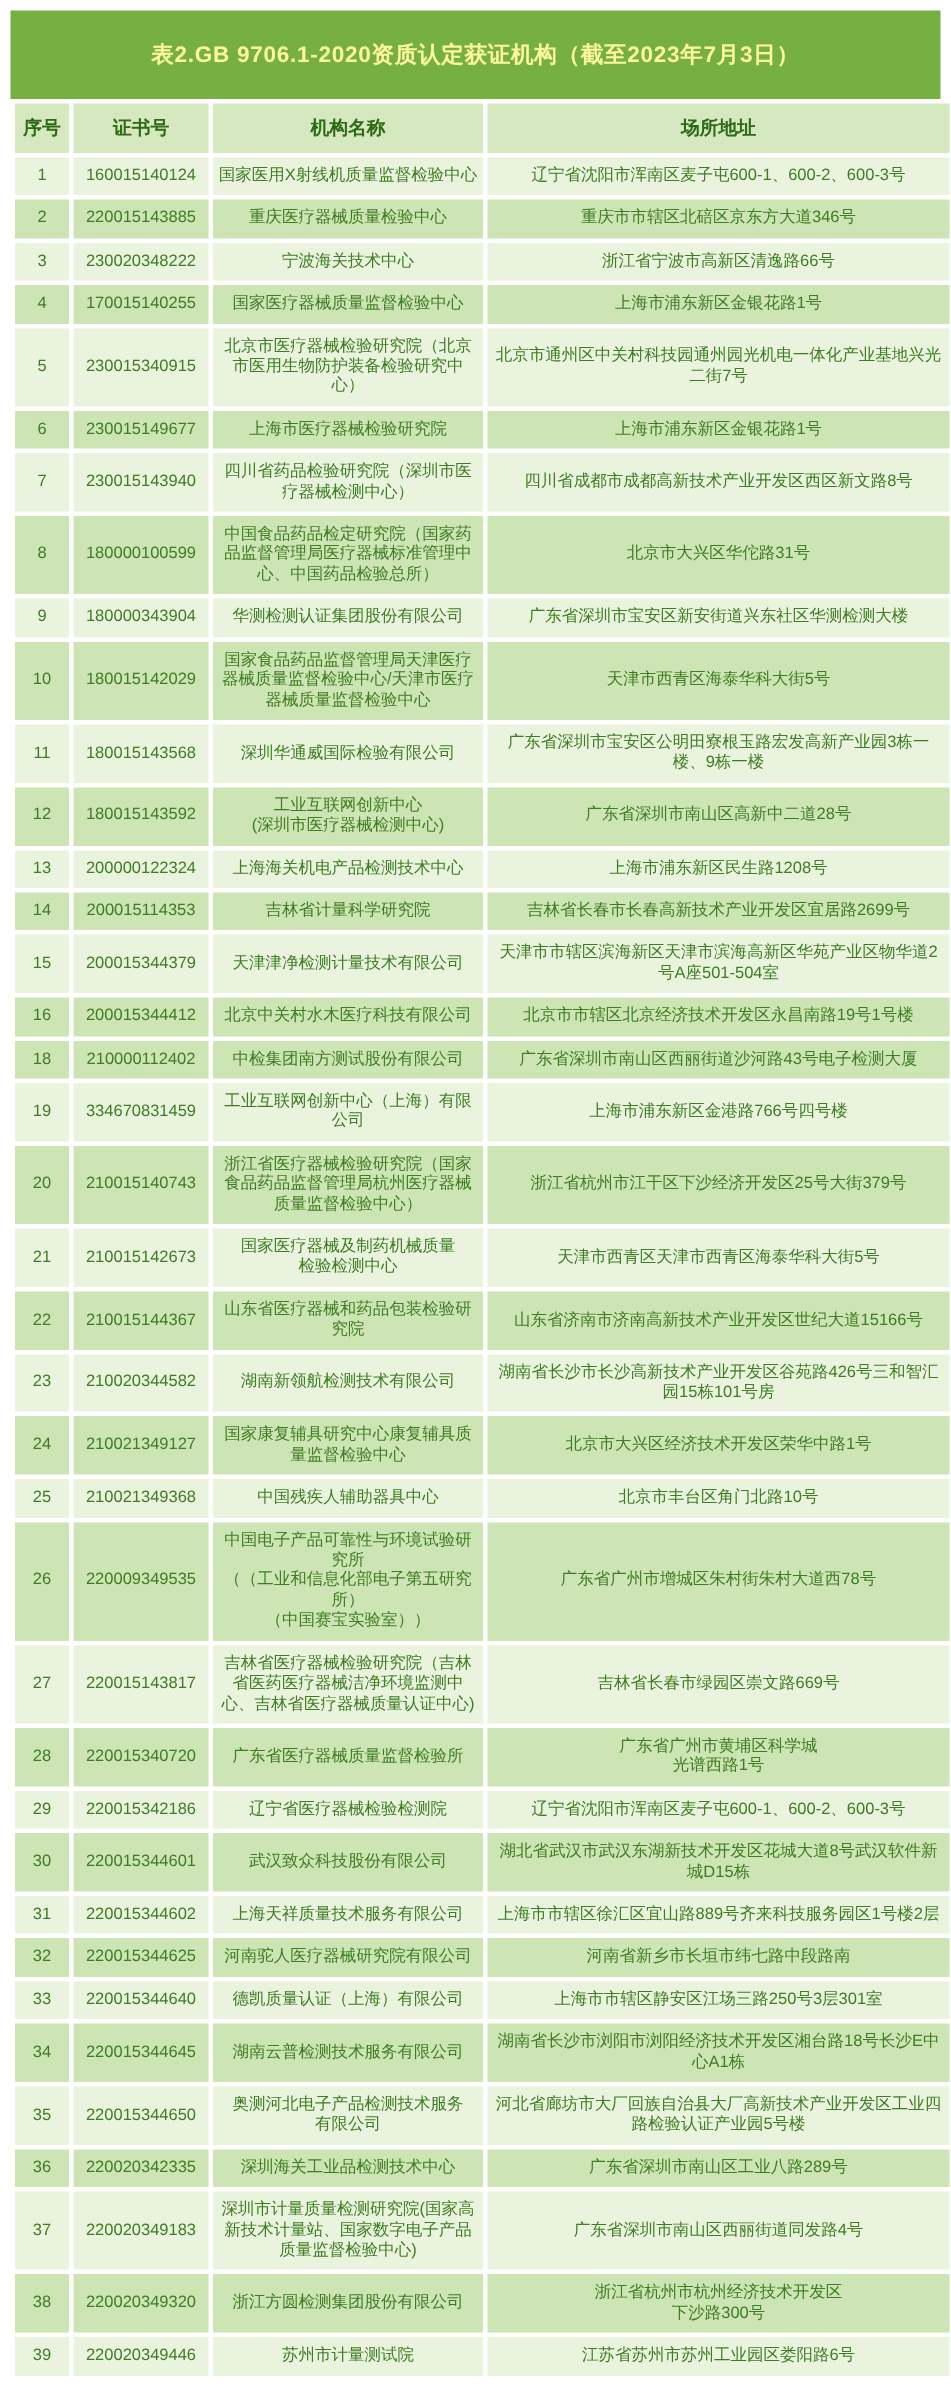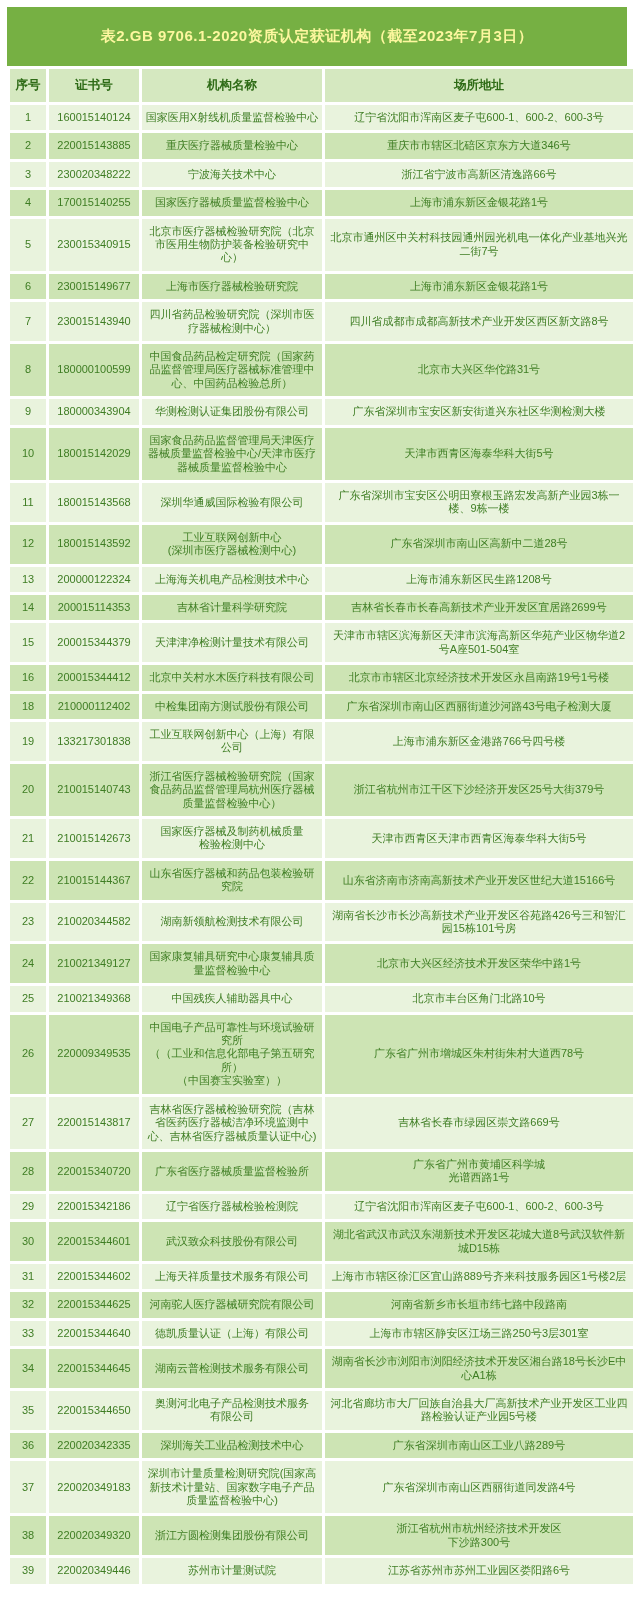--- a/index.html
+++ b/index.html
@@ -180,21 +180,21 @@
           <td>北京市市辖区北京经济技术开发区永昌南路19号1号楼</td>
         </tr>
         <tr class="even">
           <td>18</td>
           <td>210000112402</td>
           <td>中检集团南方测试股份有限公司</td>
           <td>广东省深圳市南山区西丽街道沙河路43号电子检测大厦</td>
         </tr>
         <tr class="odd">
           <td>19</td>
-          <td>133217301838</td>
+          <td>334670831459</td>
           <td>工业互联网创新中心（上海）有限公司</td>
           <td>上海市浦东新区金港路766号四号楼</td>
         </tr>
         <tr class="even">
           <td>20</td>
           <td>210015140743</td>
           <td>浙江省医疗器械检验研究院（国家食品药品监督管理局杭州医疗器械质量监督检验中心）</td>
           <td>浙江省杭州市江干区下沙经济开发区25号大街379号</td>
         </tr>
         <tr class="odd">

